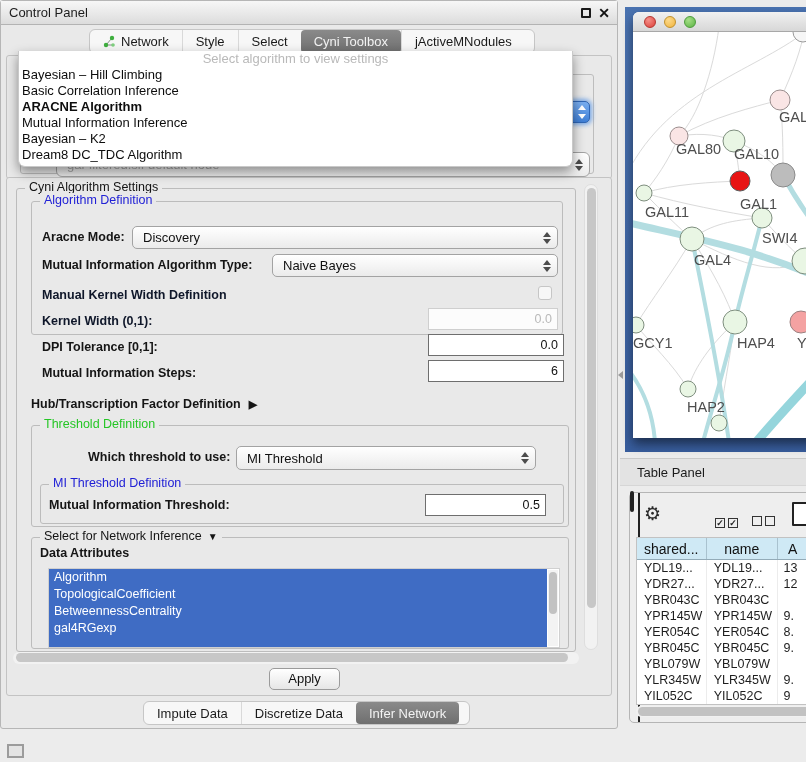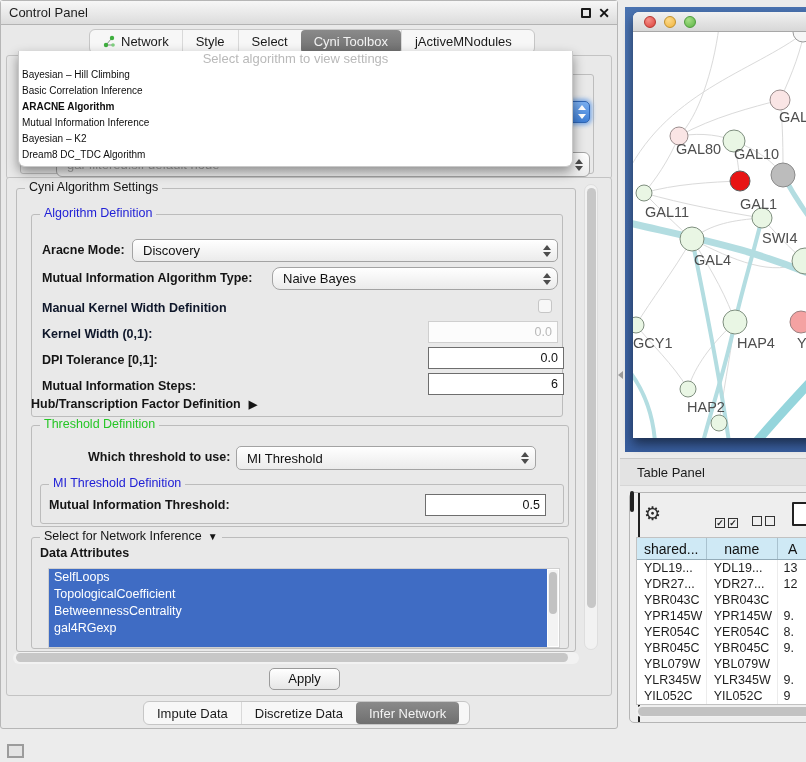--- a/index.html
+++ b/index.html
@@ -46,38 +46,38 @@
   #algorithm-select .stepper i.up { top:3px; border-bottom:5px solid #fff; }
   #algorithm-select .stepper i.dn { bottom:3px; border-top:5px solid #fff; }
   #network-selector { left:49px; top:96px; width:534px; height:25px; border-radius:6px; }
   #network-selector .combo-val { color:#a9a9a9; }
 
   
   #algo-popup { position:absolute; left:17px; top:50px; width:555px; height:116px; z-index:50;
     background:#fff; border:1px solid #c9c9c9; border-top:none; border-radius:0 0 7px 7px;
     box-shadow:0 5px 12px rgba(0,0,0,.42); overflow:hidden; }
   #dd-prompt { height:16px; line-height:16px; text-align:center; color:#b9b9b9; font-size:13px; }
-  .dd-item { height:16px; line-height:16px; padding-left:3px; font-size:10px; color:#0d0d0d; white-space:nowrap; }
+  .dd-item { height:16px; line-height:16px; padding-left:3px; font-size:13px; color:#0d0d0d; white-space:nowrap; }
   .dd-item.b { font-weight:bold; }
 
   
   #settings-panel { position:absolute; left:5px; top:176px; width:606px; height:519px;
     background:#e9e9e9; border:1px solid #c3c3c3; border-radius:3px; }
   .group { position:absolute; border:1px solid #bcbcbc; border-radius:3px; }
   .gtitle { position:absolute; top:-9px; left:8px; background:#e9e9e9; padding:0 4px; font-size:12.5px; white-space:nowrap; }
   .t-blue { color:#2121d6; } .t-green { color:#25c625; } .t-black { color:#141414; }
 
   .lbl { position:absolute; font-size:12.5px; font-weight:bold; color:#151515; white-space:nowrap; }
   .lbl.dis { color:#0f172a; }
   .inp { position:absolute; background:#fff; border:1px solid #6e6e6e; font-size:12.5px; color:#111;
     text-align:right; padding:0 5px; line-height:20px; }
   .inp.dis { background:#fcfcfc; border:1px solid #cfcfcf; color:#b9b9b9; }
 
   #grp-cyni { left:9px; top:10px; width:560px; height:464px; }
-  #grp-algdef { left:14px; top:25px; width:532px; height:203px; }
+  #grp-algdef { left:14px; top:12px; width:532px; height:134px; }
   #grp-threshold { left:14px; top:236px; width:538px; height:102px; }
   #grp-mithr { left:8px; top:58px; width:524px; height:40px; }
   #grp-sources { left:14px; top:348px; width:538px; height:112px; }
 
   .checkbox { position:absolute; width:14px; height:14px; background:#f7f7f7; border:1px solid #c6c6c6; border-radius:3px; }
   .arrow-right { font-size:11px; margin-left:8px; }
   .arrow-down { font-size:10px; margin-left:6px; }
 
   #attr-list { position:absolute; left:16px; top:30px; width:512px; height:80px; background:#fff;
     border:1px solid #d0d0d0; overflow:hidden; }
@@ -225,21 +225,21 @@
           <span class="lbl" style="left:10px;top:28px;">Aracne Mode:</span>
           <div class="combo" style="left:100px;top:24px;width:426px;height:23px;">
             <span class="combo-val">Discovery</span>
             <span class="combo-arrows">
                 <i class="up"></i>
                 <i class="dn"></i>
               </span>
           </div>
 
           <span class="lbl" style="left:10px;top:56px;">Mutual Information Algorithm Type:</span>
-          <div class="combo" style="left:240px;top:52px;width:286px;height:23px;border-radius:8px;">
+          <div class="combo" style="left:240px;top:52px;width:286px;height:23px;">
             <span class="combo-val">Naive Bayes</span>
             <span class="combo-arrows">
                 <i class="up"></i>
                 <i class="dn"></i>
               </span>
           </div>
 
           <span class="lbl dis" style="left:10px;top:86px;">Manual Kernel Width Definition</span>
           <span class="checkbox" style="left:506px;top:84px;"></span>
 
@@ -272,21 +272,21 @@
             <span class="lbl" style="left:8px;top:13px;">Mutual Information Threshold:</span>
             <span class="inp" style="left:384px;top:9px;width:121px;height:22px;">0.5</span>
           </div>
         </div>
 
         <div id="grp-sources" class="group">
           <span class="gtitle t-black"><span>Select for Network Inference</span><span class="arrow-down">▼</span></span>
           <span class="lbl" style="left:8px;top:8px;">Data Attributes</span>
           <div id="attr-list">
             <div id="attr-items">
-                <div class="attr-item">SelfLoops</div>
+                <div class="attr-item">Algorithm</div>
                 <div class="attr-item">TopologicalCoefficient</div>
                 <div class="attr-item">BetweennessCentrality</div>
                 <div class="attr-item">gal4RGexp</div>
                 <div class="attr-item partial"></div>
               </div>
             <div id="attr-vscroll">
                 <div id="attr-vthumb"></div>
               </div>
           </div>
         </div>

